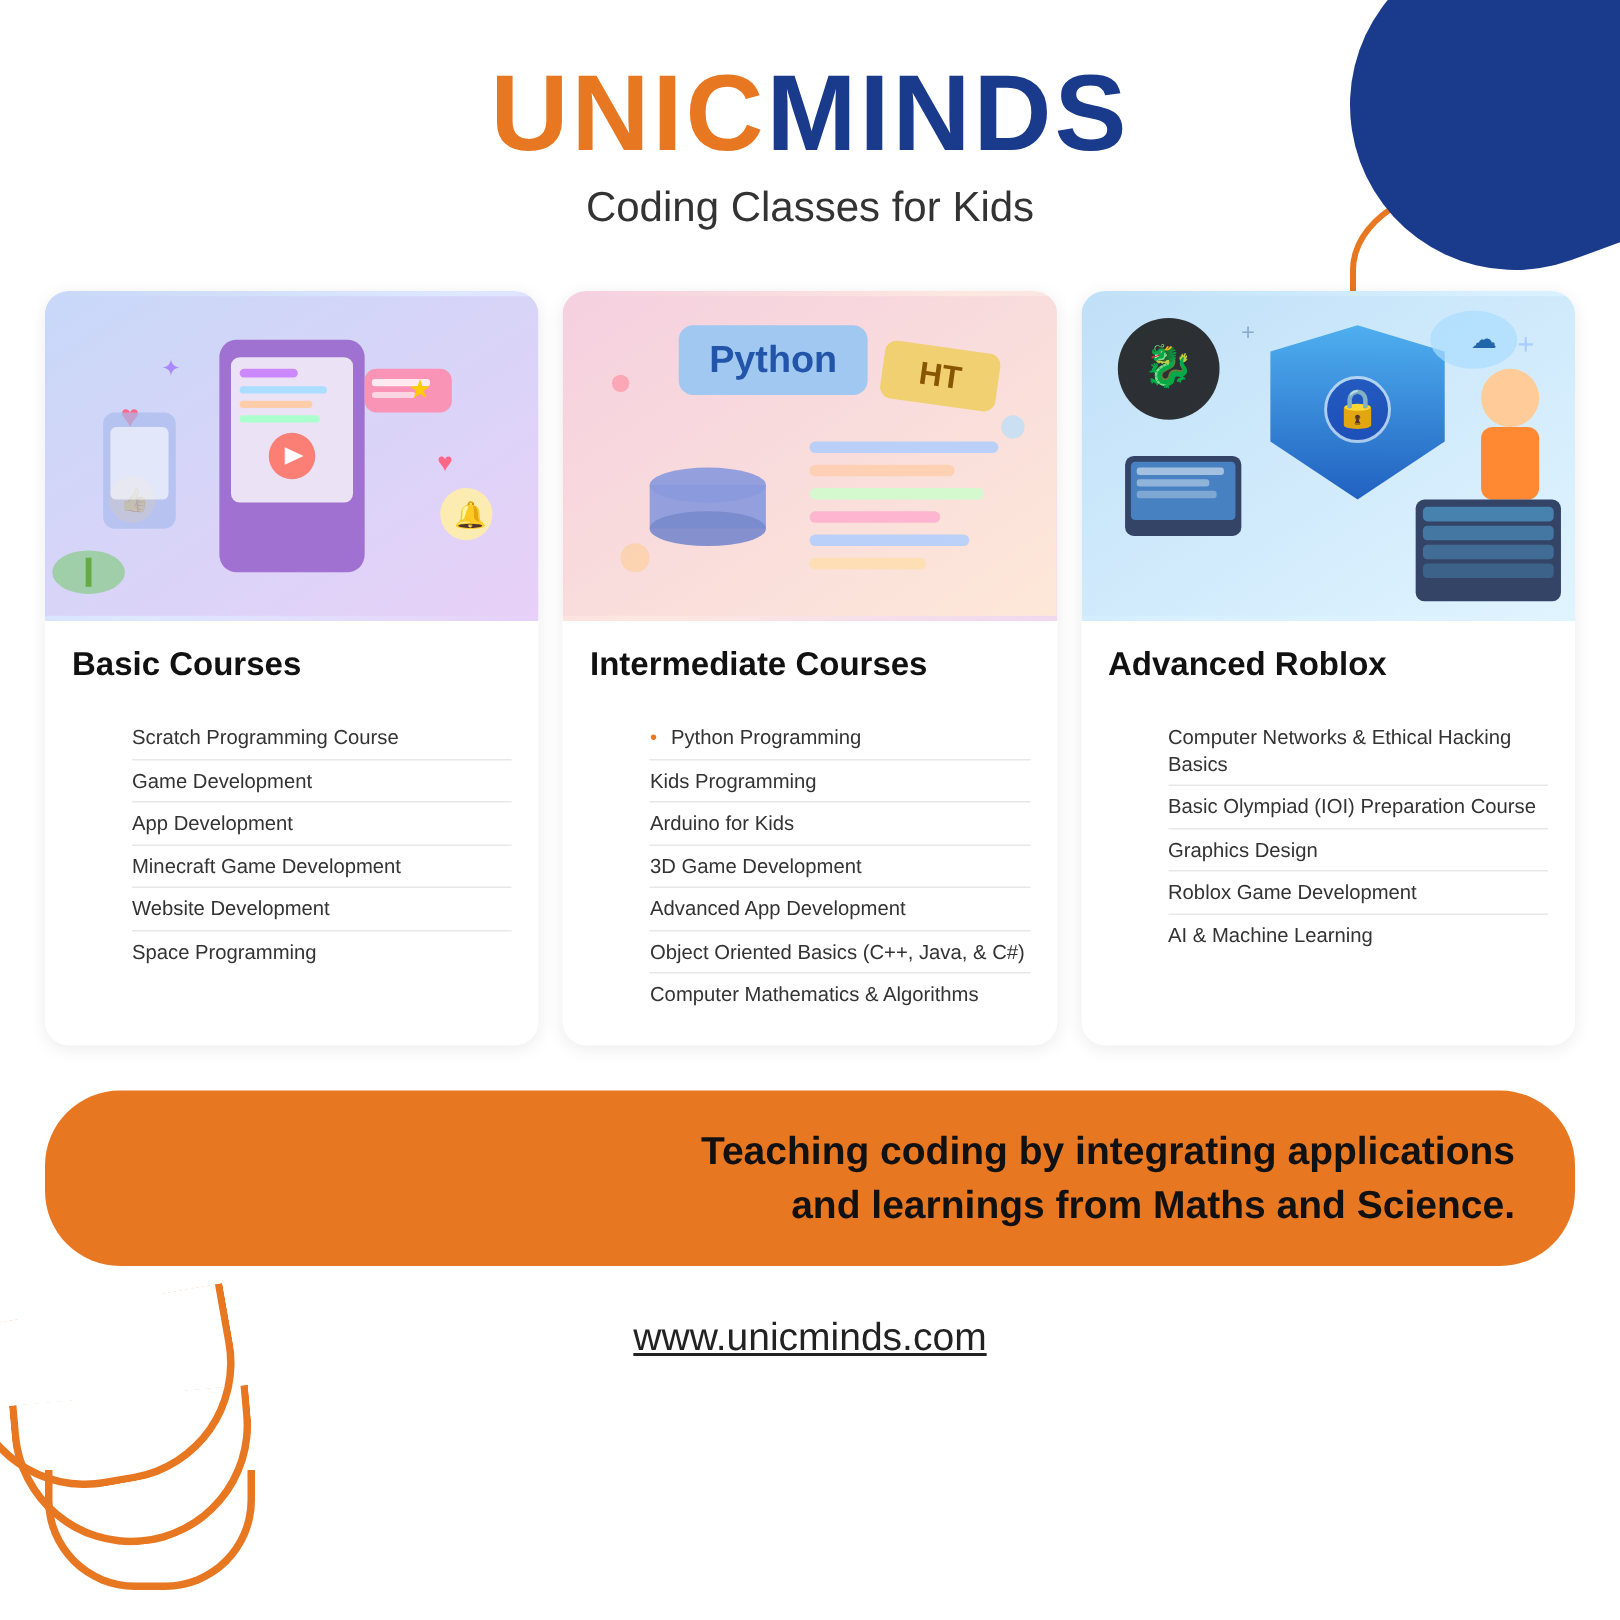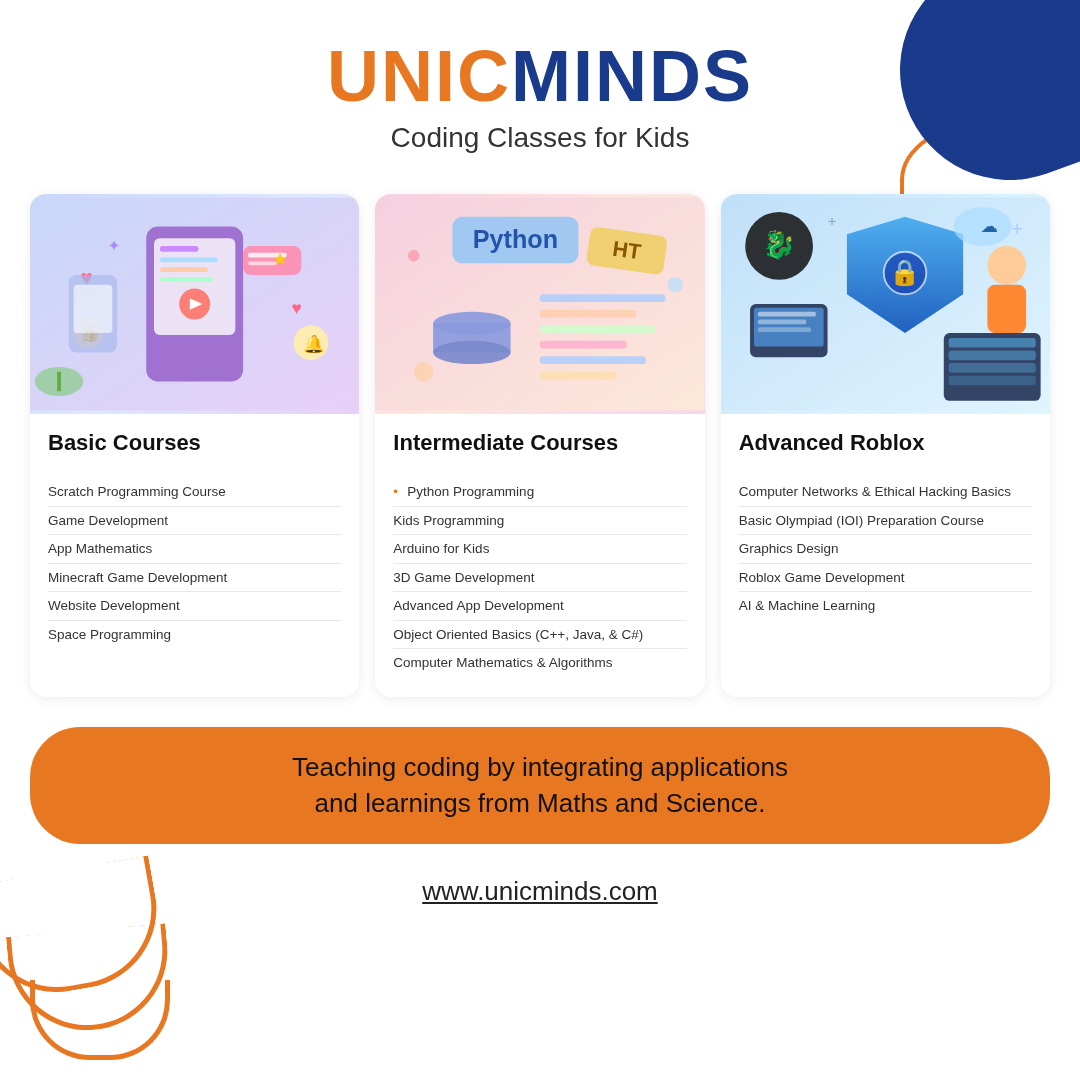--- a/index.html
+++ b/index.html
@@ -173,20 +173,21 @@
     .card-title {
       font-size: 22px;
       font-weight: 700;
       color: #111;
       margin-bottom: 14px;
       padding-bottom: 8px;
     }
 
     .course-list {
       list-style: none;
+      margin-left: 40px;
     }
 
     .course-item {
       font-size: 13.5px;
       color: #333;
       padding: 5px 0;
       border-bottom: 1px solid #e8e8e8;
       line-height: 1.3;
     }
 
@@ -212,23 +213,24 @@
       background: #e87722;
       border-radius: 50px;
       padding: 22px 40px;
       text-align: center;
       position: relative;
       z-index: 2;
     }
 
     .banner-text {
       font-size: 26px;
-      font-weight: 400;
+      font-weight: 700;
       color: #111;
       line-height: 1.4;
+      text-align: right;
     }
 
     
     .website-section {
       text-align: center;
       padding: 16px;
       position: relative;
       z-index: 2;
     }
 
@@ -310,21 +312,21 @@
 
         <ellipse cx="30" cy="190" rx="25" ry="15" fill="#88cc88" opacity="0.7"></ellipse>
         <rect x="28" y="180" width="4" height="20" fill="#66aa44"></rect>
       </svg>
     </div>
     <div class="card-content">
       <div class="card-title">Basic Courses</div>
       <ul class="course-list">
         <li class="course-item">Scratch Programming Course</li>
         <li class="course-item">Game Development</li>
-        <li class="course-item">App Mathematics</li>
+        <li class="course-item">App Development</li>
         <li class="course-item">Minecraft Game Development</li>
         <li class="course-item">Website Development</li>
         <li class="course-item">Space Programming</li>
       </ul>
     </div>
   </div>
 
   <div class="card">
     <div class="card-image card-image-intermediate">
       <svg viewBox="0 0 340 220" class="illus-svg">

